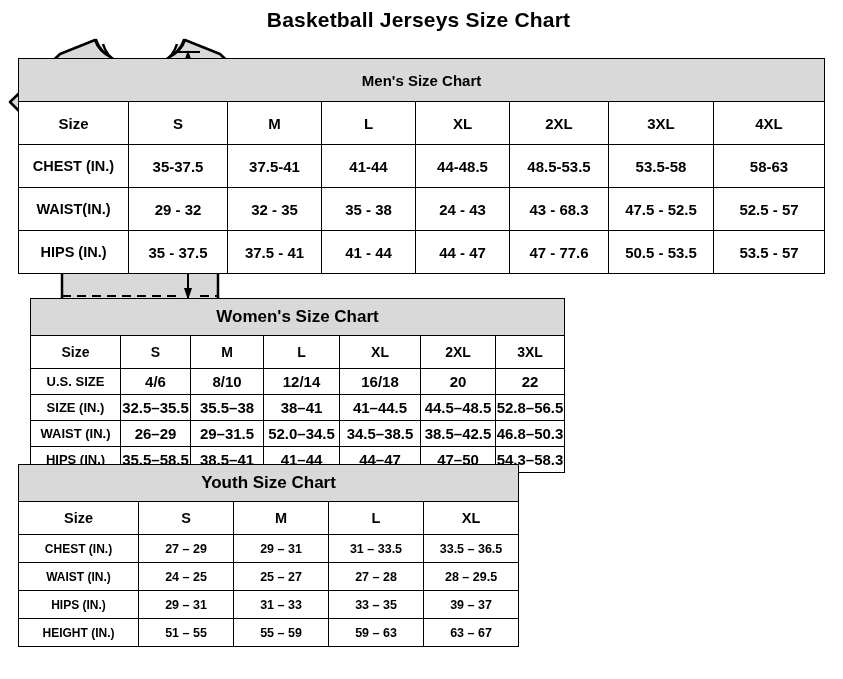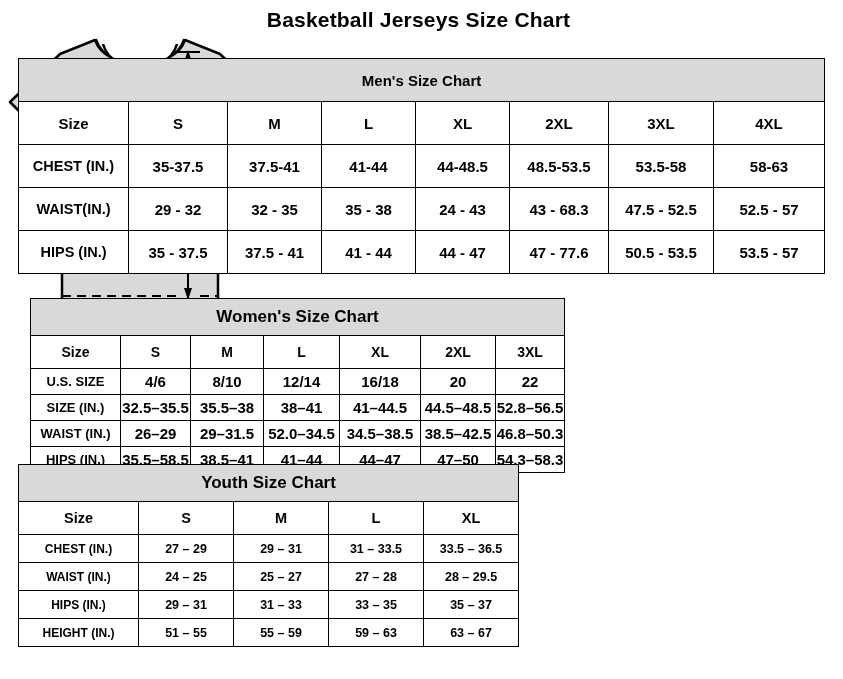--- a/index.html
+++ b/index.html
@@ -241,21 +241,21 @@
           <td>24 – 25</td>
           <td>25 – 27</td>
           <td>27 – 28</td>
           <td>28 – 29.5</td>
         </tr>
         <tr>
           <td class="row-label">HIPS  (IN.)</td>
           <td>29 – 31</td>
           <td>31 – 33</td>
           <td>33 – 35</td>
-          <td>35 – 37</td>
+          <td>39 – 37</td>
         </tr>
         <tr>
           <td class="row-label">HEIGHT  (IN.)</td>
           <td>51 – 55</td>
           <td>55 – 59</td>
           <td>59 – 63</td>
           <td>63 – 67</td>
         </tr>
       </tbody>
   </table>

